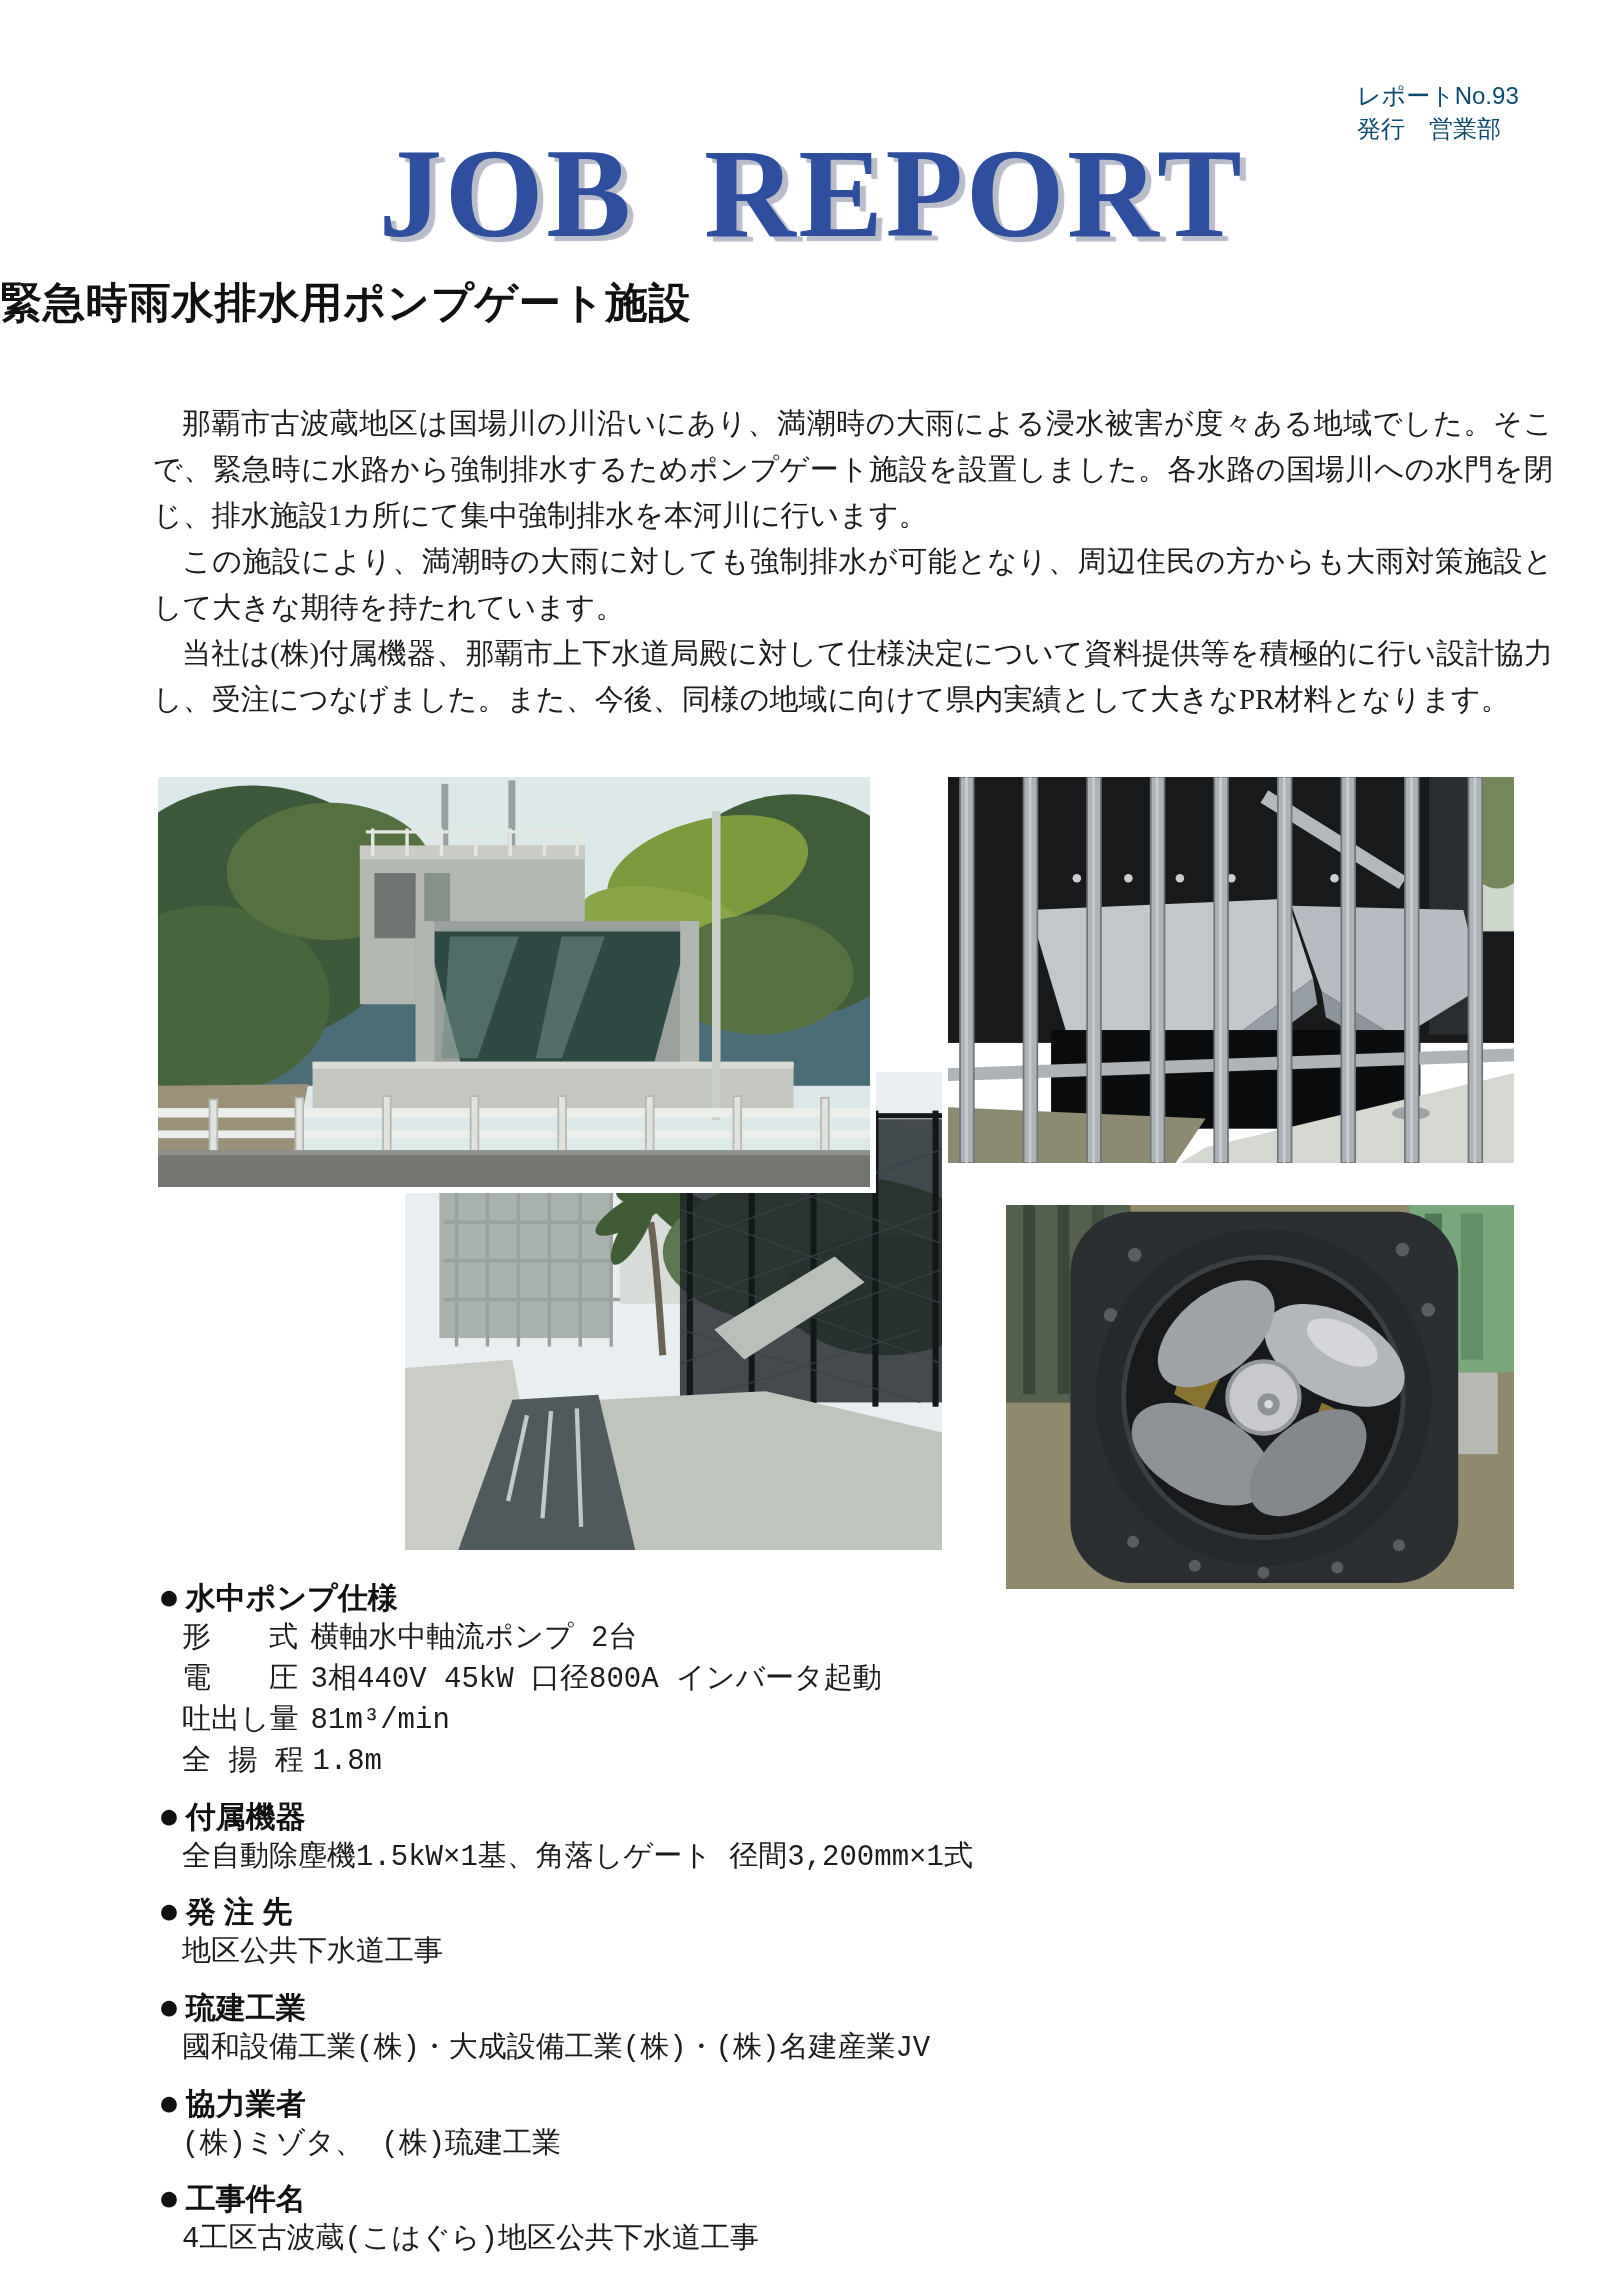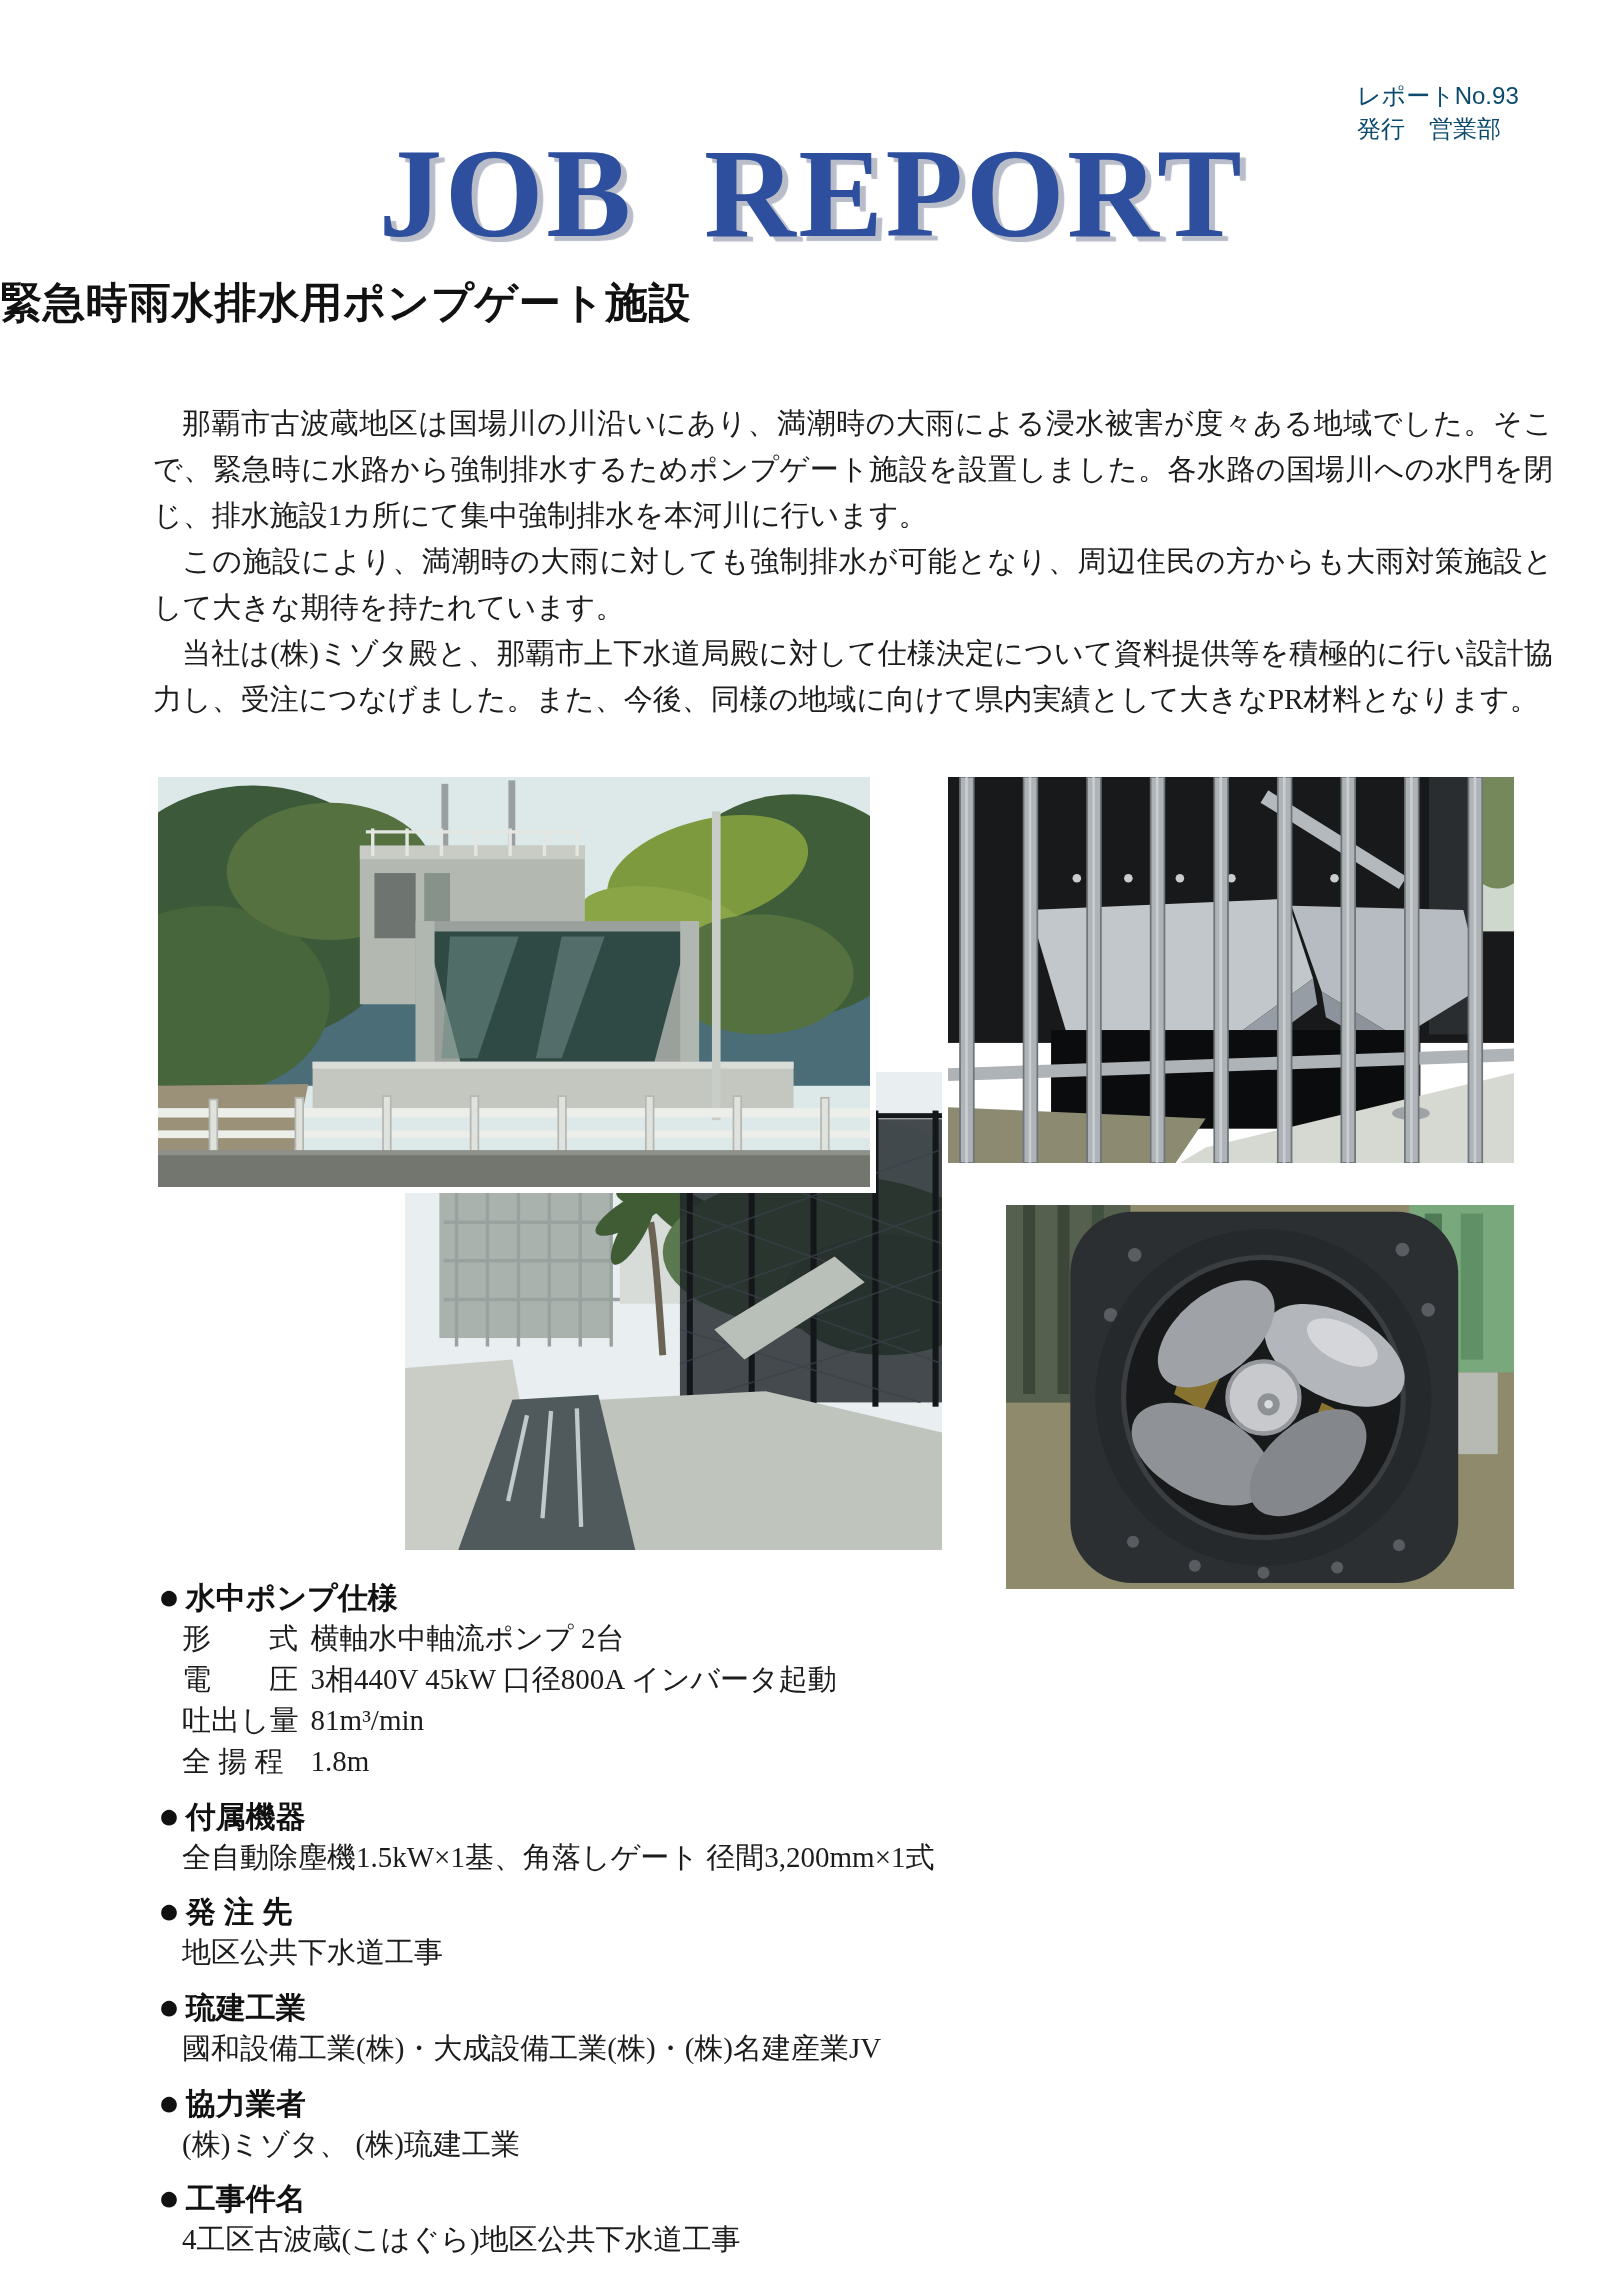--- a/index.html
+++ b/index.html
@@ -63,21 +63,21 @@
   .spec-section + .spec-section{margin-top:13.7px;}
   .spec-heading{
     font-family:"Liberation Sans","DejaVu Sans",sans-serif;
     font-weight:700;font-size:30px;line-height:41px;
     display:flex;align-items:center;color:#111;
   }
   .bullet{
     font-size:20.6px;line-height:41px;margin-right:7.7px;
     font-family:"DejaVu Sans",sans-serif;color:#111;
   }
-  .spec-body{margin-left:22px;}
+  .spec-body{margin-left:22px;font-family:Liberation Mono, monospace;}
   .spec-row{line-height:41px;white-space:nowrap;}
   .spec-label{display:inline-block;min-width:120px;}
   .spec-value{margin-left:8.6px;}
   .spec-line{line-height:41px;white-space:nowrap;}
 </style>
 </head>
 <body>
 
 <div class="page">
 
@@ -85,21 +85,21 @@
     <div>レポートNo.93</div>
     <div>発行　営業部</div>
   </div>
 
   <div class="job-title">JOB REPORT</div>
   <div class="subtitle">緊急時雨水排水用ポンプゲート施設</div>
 
   <div class="intro">
     <p>那覇市古波蔵地区は国場川の川沿いにあり、満潮時の大雨による浸水被害が度々ある地域でした。そこで、緊急時に水路から強制排水するためポンプゲート施設を設置しました。各水路の国場川への水門を閉じ、排水施設1カ所にて集中強制排水を本河川に行います。</p>
     <p>この施設により、満潮時の大雨に対しても強制排水が可能となり、周辺住民の方からも大雨対策施設として大きな期待を持たれています。</p>
-    <p>当社は(株)ミゾタ殿と、那覇市上下水道局殿に対して仕様決定について資料提供等を積極的に行い設計協力し、受注につなげました。また、今後、同様の地域に向けて県内実績として大きなPR材料となります。</p>
+    <p>当社は(株)付属機器、那覇市上下水道局殿に対して仕様決定について資料提供等を積極的に行い設計協力し、受注につなげました。また、今後、同様の地域に向けて県内実績として大きなPR材料となります。</p>
   </div>
 
   <div class="photos">
 
     <div class="photo photo-1" title="ポンプゲート施設の全景（道路側から）">
       <svg viewBox="0 0 829 478" preserveAspectRatio="none">
         <rect x="0" y="0" width="829" height="478" fill="#dde8e9"></rect>
         <rect x="0" y="250" width="829" height="110" fill="#4a6d77"></rect>
         <ellipse cx="110" cy="160" rx="180" ry="150" fill="#3c5a39"></ellipse>
         <ellipse cx="60" cy="260" rx="140" ry="110" fill="#47663c"></ellipse>

